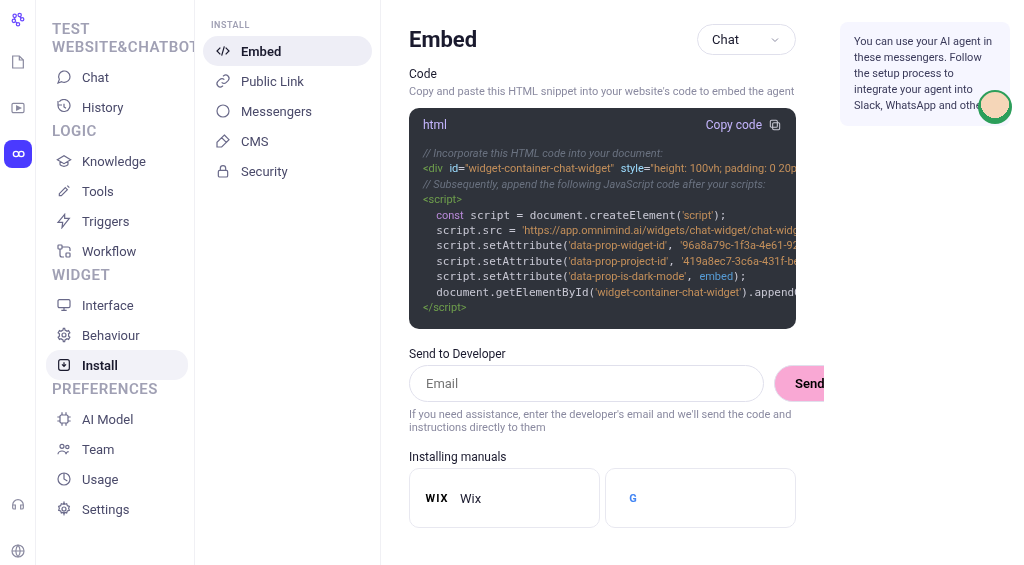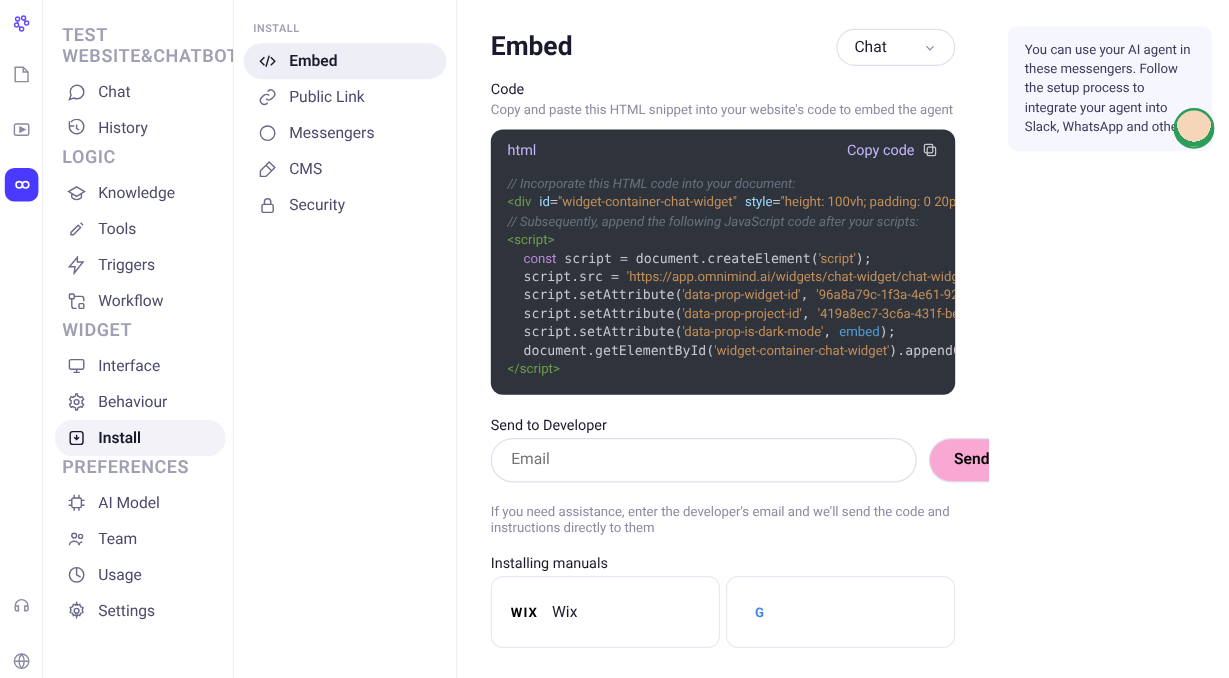--- a/index.html
+++ b/index.html
@@ -28,21 +28,21 @@
 .codebox { background: #2f333b; border-radius: 10px; overflow: hidden; margin-bottom: 18px; }
 .codehead { display: flex; justify-content: space-between; align-items: center; padding: 10px 14px; color: #c4b5fd; font-size: 12px; }
 .copybtn { display: flex; align-items: center; gap: 6px; cursor: pointer; }
 .codebody { padding: 4px 14px 14px; font-family: "Consolas","Menlo",monospace; font-size: 11px; line-height: 1.4; color: #c8c8d4; white-space: pre; overflow-x: hidden; }
 .codebody .cmt { color: #6a7280; font-style: italic; }
 .codebody .tag { color: #6e9e4c; }
 .codebody .attr { color: #9cdcfe; text-align: center; }
 .codebody .str { color: #c38f5a; }
 .codebody .kw { color: #b98ad9; }
 .codebody .bool { color: #569cd6; }
-.sendrow { display: flex; gap: 10px; margin-bottom: 18px; }
+.sendrow { display: flex; gap: 10px; margin-bottom: 6px; }
 .emailin { flex: 0 0 355px; border: 1px solid #e0e0ec; border-radius: 22px; padding: 10px 16px; font-size: 13px; outline: none; }
 .sendbtn { border: 1px solid #e0e0ec; background: #f9a8d4; border-radius: 22px; padding: 10px 20px; font-weight: 600; cursor: pointer; font-size: 13px; }
 .manuals { display: flex; gap: 5px; margin-bottom: 20px; }
 .manual-card { flex: 1; border: 1px solid #e8e8f0; border-radius: 10px; padding: 18px 16px; display: flex; align-items: center; gap: 12px; cursor: pointer; }
 .manual-card .brandic { width: 22px; height: 22px; display: flex; align-items: center; justify-content: center; font-weight: 700; font-size: 11px; }
 .badge-wix { color: #000; letter-spacing: 1px; }
 .badge-g { font-size: 15px; }
 .callout { position: absolute; top: 18px; right: -186px; width: 170px; background: #f6f6ff; border-radius: 8px; padding: 12px 14px; font-size: 11px; color: #3a3a5a; line-height: 1.45; }
 .rightpane { width: 200px; position: relative; }
 .avatar { position: absolute; right: 10px; bottom: 440px; width: 34px; height: 34px; border-radius: 50%; background: radial-gradient(circle at 50% 40%, #f5d6b8 60%, #2c9e5a 60%); border: 2px solid #2c9e5a; }

